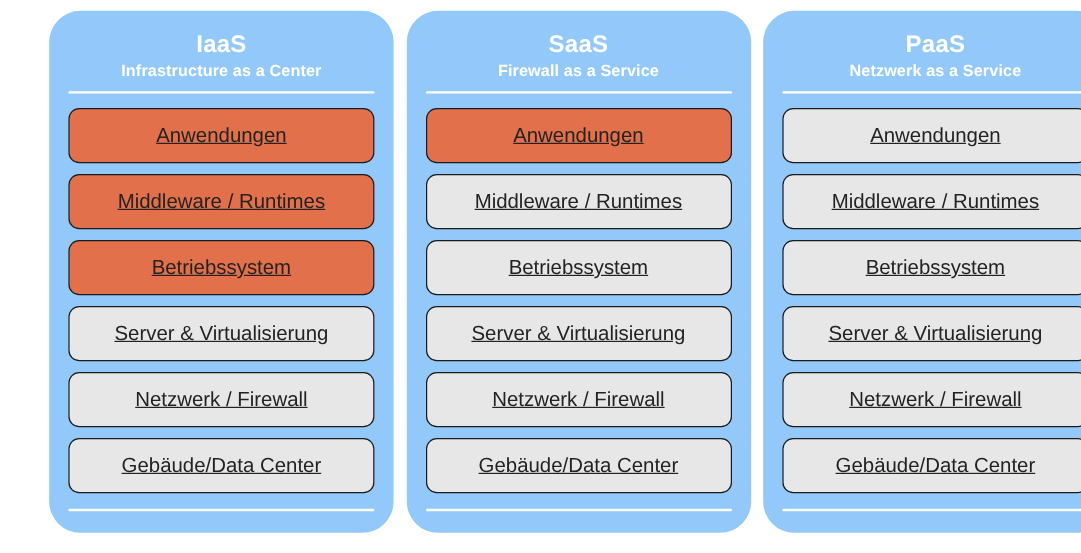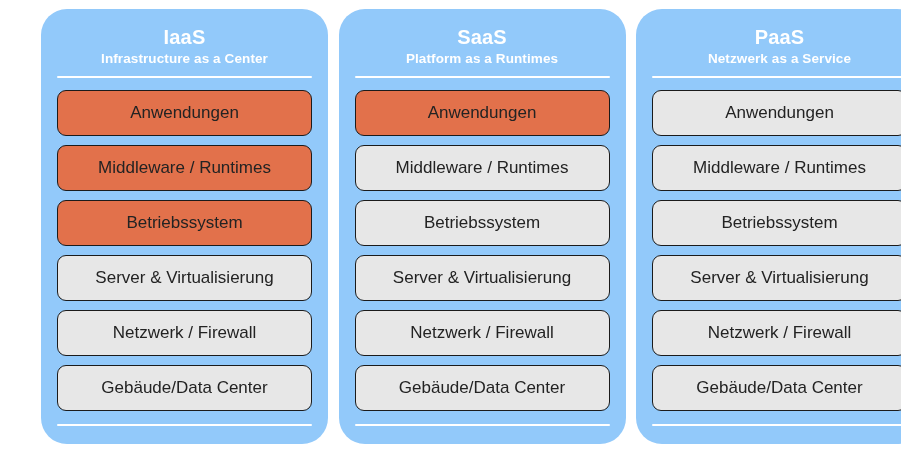--- a/index.html
+++ b/index.html
@@ -75,20 +75,21 @@
     border: 1.6px solid #1b1b1b;
     border-radius: 9px;
     display: flex;
     align-items: center;
     justify-content: center;
     font-size: 17px;
     color: #232323;
     text-align: center;
     line-height: 20px;
     padding: 0 6px;
+    text-decoration: underline;
   }
   .layer.highlight {
     background: #e2714b;
   }
   .layer.neutral {
     background: #e7e7e7;
   }
   .divider-bottom {
     height: 2px;
     background: #ffffff;
@@ -116,21 +117,21 @@
       <div class="layer neutral">Server &amp; Virtualisierung</div>
       <div class="layer neutral">Netzwerk / Firewall</div>
       <div class="layer neutral">Gebäude/Data Center</div>
     </div>
     <div class="divider-bottom"></div>
   </div>
 
   <div class="panel">
     <div class="panel-header">
       <div class="panel-title">SaaS</div>
-      <div class="panel-subtitle">Platform as a Runtimes</div>
+      <div class="panel-subtitle">Firewall as a Service</div>
       <div class="divider"></div>
     </div>
     <div class="layer-list">
       <div class="layer highlight">Anwendungen</div>
       <div class="layer neutral">Middleware / Runtimes</div>
       <div class="layer neutral">Betriebssystem</div>
       <div class="layer neutral">Server &amp; Virtualisierung</div>
       <div class="layer neutral">Netzwerk / Firewall</div>
       <div class="layer neutral">Gebäude/Data Center</div>
     </div>

